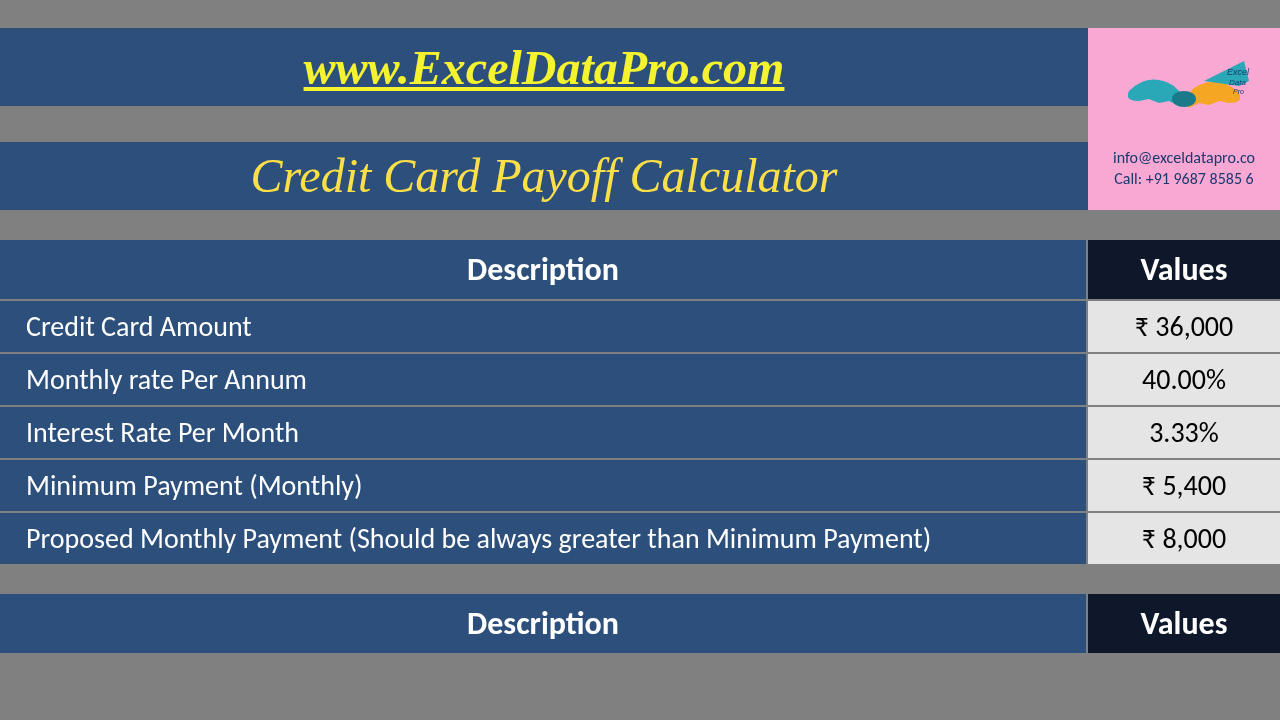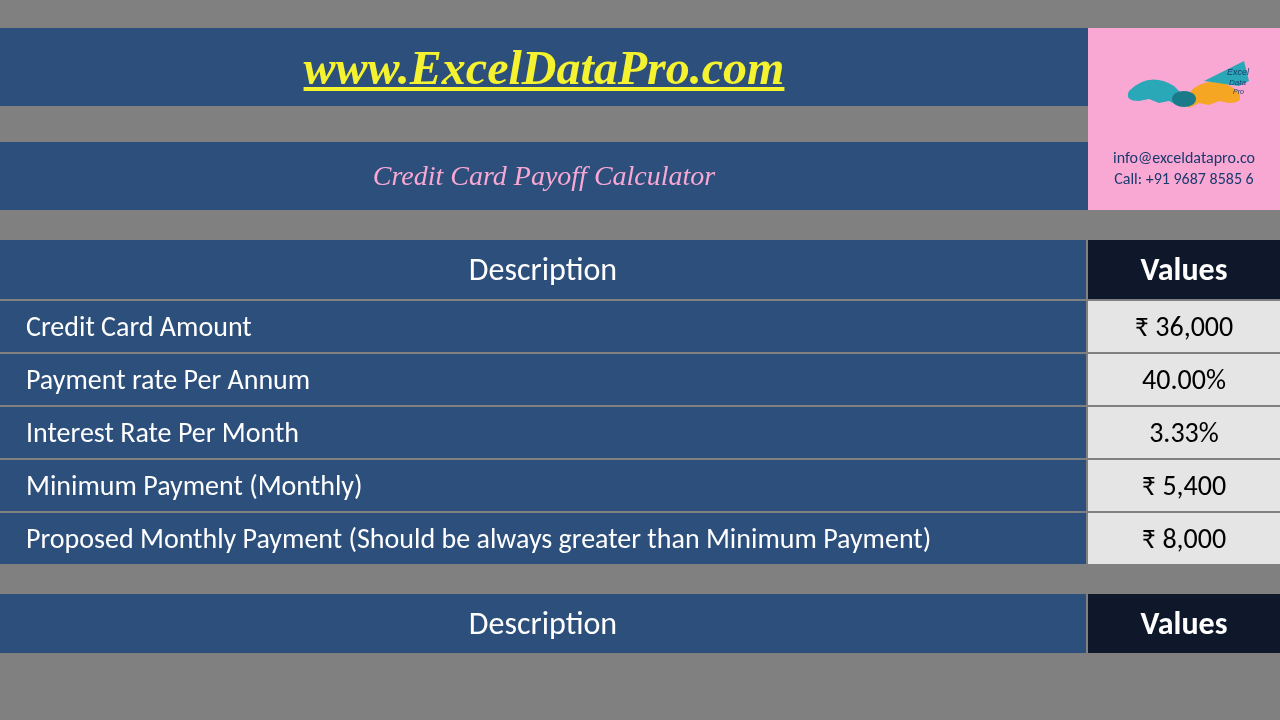--- a/index.html
+++ b/index.html
@@ -51,23 +51,23 @@
     font-family: 'Palatino Linotype', Georgia, serif;
   }
   .title-box {
     background: #2c4f7c;
     height: 68px;
     display: flex;
     align-items: center;
     justify-content: center;
   }
   .title-text {
-    color: #f9a8d4;
+    color: #fde047;
     font-style: italic;
-    font-size: 28px;
+    font-size: 48px;
     font-family: 'Palatino Linotype', Georgia, serif;
   }
   .logo-area {
     width: 100%;
     height: 96px;
     display: flex;
     align-items: center;
     justify-content: center;
     position: relative;
   }
@@ -80,21 +80,21 @@
     line-height: 1.3;
     margin-top: 4px;
   }
   .mid-gap { height: 30px; background: #808080; }
   .table-section { width: 100%; }
   .table-row { display: flex; width: 100%; }
   .desc-header {
     flex: 0 0 1088px;
     background: #2c4f7c;
     color: #ffffff;
-    font-weight: normal;
+    font-weight: bold;
     font-size: 32px;
     text-align: center;
     padding: 10px 0;
     border-right: 2px solid #808080;
     font-family: Calibri, Arial, sans-serif;
   }
   .values-header {
     flex: 1;
     background: #0f172a;
     color: #ffffff;
@@ -166,21 +166,21 @@
   <div class="table-section">
     <div class="table-row">
       <div class="desc-header">Description</div>
       <div class="values-header">Values</div>
     </div>
     <div class="data-row">
       <div class="desc-cell">Credit Card Amount</div>
       <div class="value-cell">₹ 36,000</div>
     </div>
     <div class="data-row">
-      <div class="desc-cell">Payment rate Per Annum</div>
+      <div class="desc-cell">Monthly rate Per Annum</div>
       <div class="value-cell">40.00%</div>
     </div>
     <div class="data-row">
       <div class="desc-cell">Interest Rate Per Month</div>
       <div class="value-cell">3.33%</div>
     </div>
     <div class="data-row">
       <div class="desc-cell">Minimum Payment (Monthly)</div>
       <div class="value-cell">₹ 5,400</div>
     </div>

